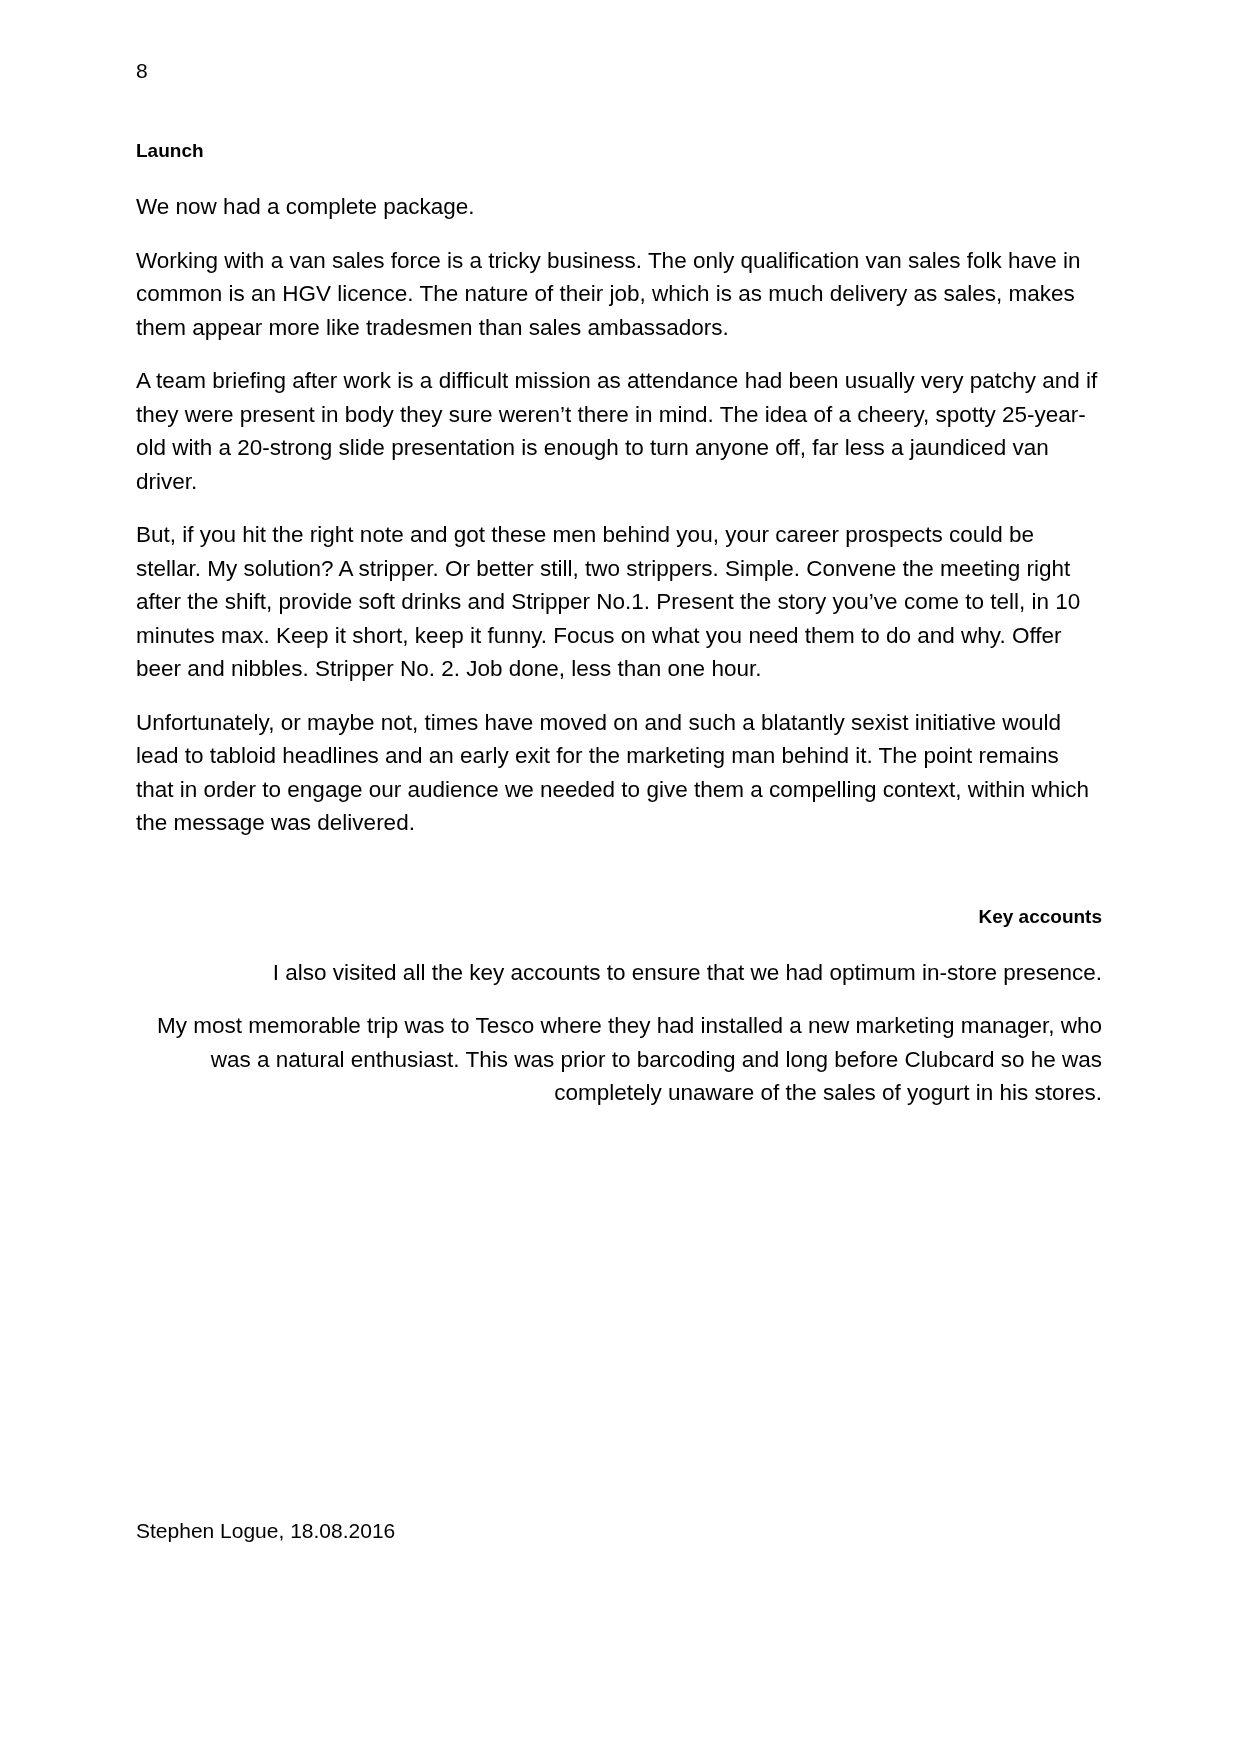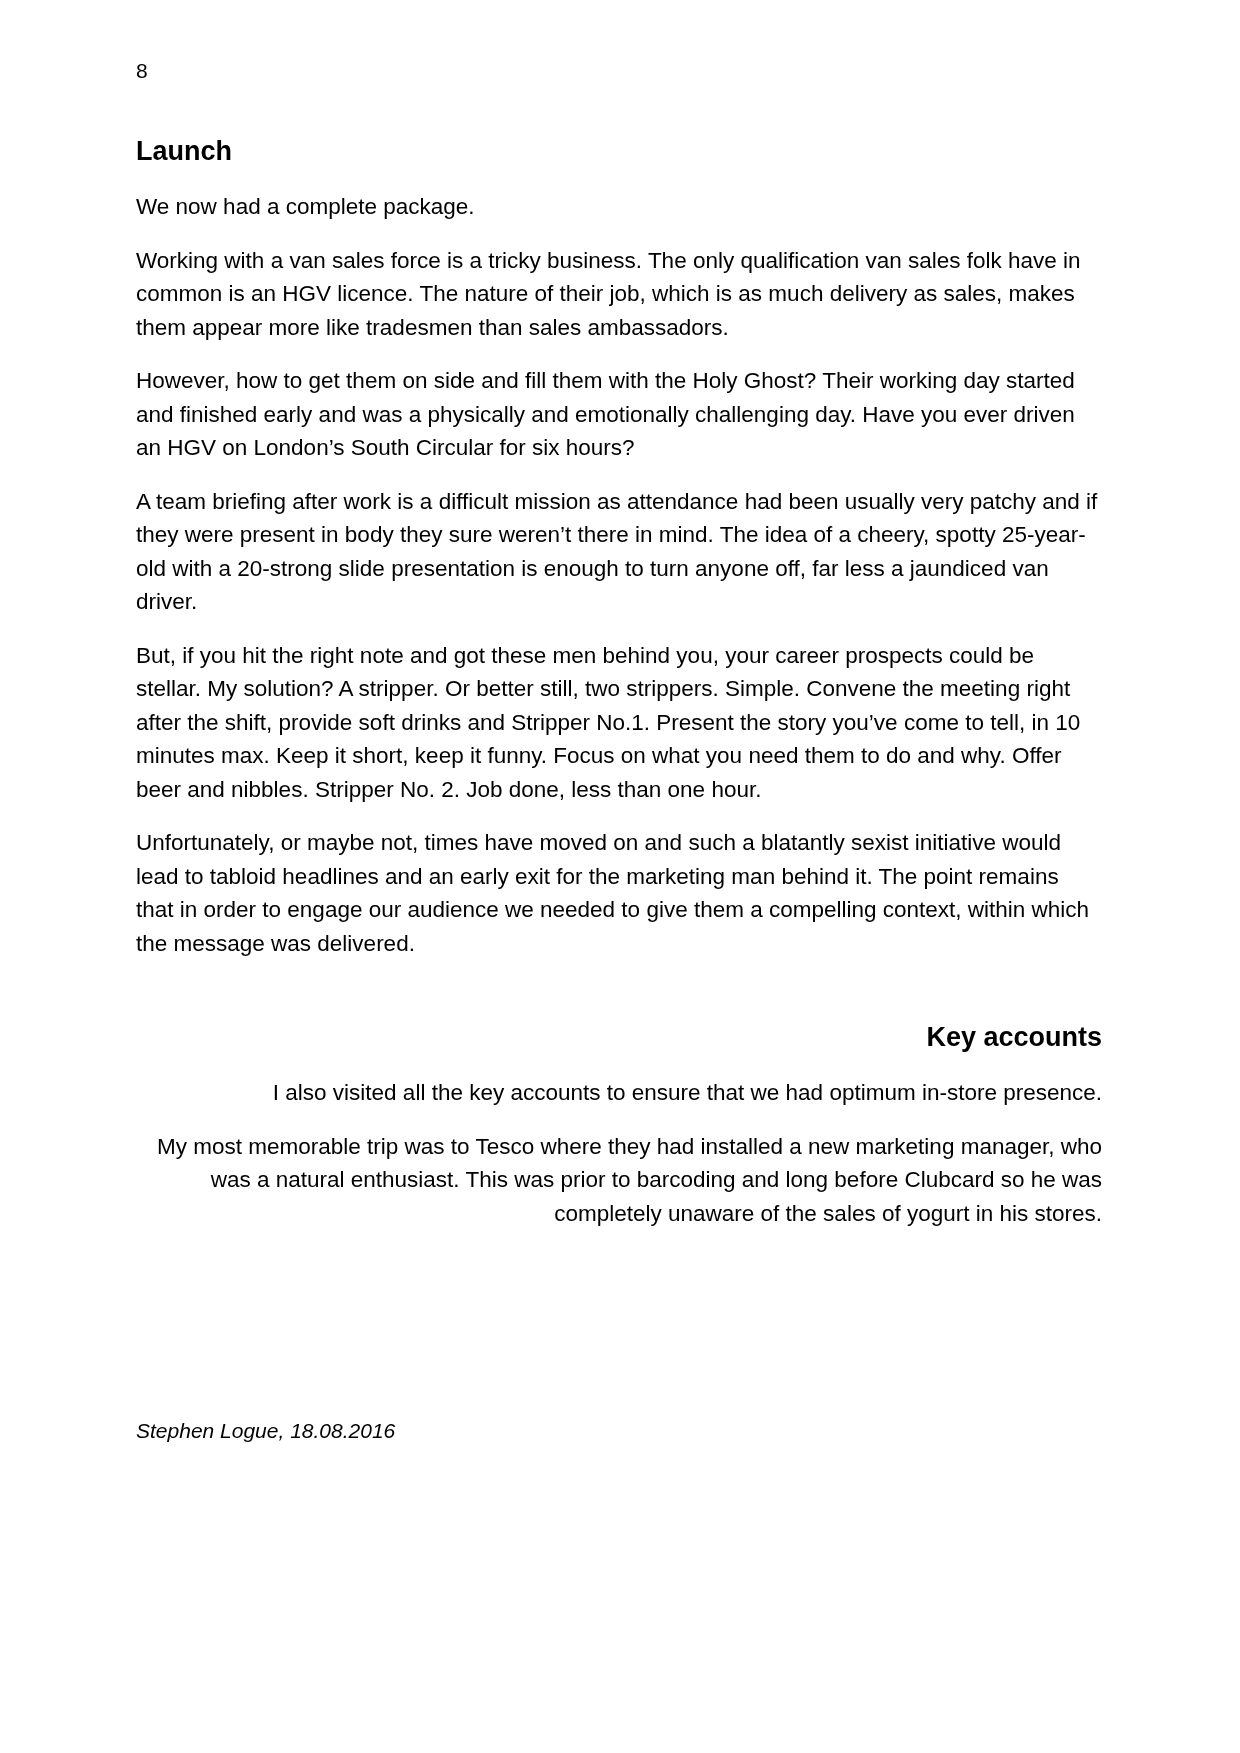--- a/index.html
+++ b/index.html
@@ -23,56 +23,54 @@
   }
   .content {
     padding: 58px 138px 0 136px;
   }
   .page-number {
     font-size: 21px;
     line-height: 26px;
     margin-bottom: 52px;
   }
   .doc-section h2 {
-    font-size: 27px;
+    font-size: 19px;
     line-height: 30px;
     font-weight: bold;
     margin: 0 0 24px 0;
   }
   .doc-section p {
     font-size: 22.5px;
     line-height: 33.5px;
     margin: 0 0 20px 0;
   }
   .doc-section.second {
     margin-top: 62px;
     text-align: right;
   }
   .footer {
     position: absolute;
     left: 136px;
-    top: 1418px;
+    top: 1518px;
     font-size: 21px;
     line-height: 26px;
-    font-style: italic;
   }
 </style>
 </head>
 <body>
 
 <div class="page">
   <div class="content">
 
     <div class="page-number">8</div>
 
     <section class="doc-section first">
       <h2>Launch</h2>
       <p>We now had a complete package.</p>
       <p>Working with a van sales force is a tricky business. The only qualification van sales folk have in common is an HGV licence. The nature of their job, which is as much delivery as sales, makes them appear more like tradesmen than sales ambassadors.</p>
-      <p>However, how to get them on side and fill them with the Holy Ghost? Their working day started and finished early and was a physically and emotionally challenging day. Have you ever driven an HGV on London’s South Circular for six hours?</p>
       <p>A team briefing after work is a difficult mission as attendance had been usually very patchy and if they were present in body they sure weren’t there in mind. The idea of a cheery, spotty 25-year-old with a 20-strong slide presentation is enough to turn anyone off, far less a jaundiced van driver.</p>
       <p>But, if you hit the right note and got these men behind you, your career prospects could be stellar. My solution? A stripper. Or better still, two strippers. Simple. Convene the meeting right after the shift, provide soft drinks and Stripper No.1. Present the story you’ve come to tell, in 10 minutes max. Keep it short, keep it funny. Focus on what you need them to do and why. Offer beer and nibbles. Stripper No. 2. Job done, less than one hour.</p>
       <p>Unfortunately, or maybe not, times have moved on and such a blatantly sexist initiative would lead to tabloid headlines and an early exit for the marketing man behind it. The point remains that in order to engage our audience we needed to give them a compelling context, within which the message was delivered.</p>
     </section>
 
     <section class="doc-section second">
       <h2>Key accounts</h2>
       <p>I also visited all the key accounts to ensure that we had optimum in-store presence.</p>
       <p>My most memorable trip was to Tesco where they had installed a new marketing manager, who was a natural enthusiast. This was prior to barcoding and long before Clubcard so he was completely unaware of the sales of yogurt in his stores.</p>
     </section>

